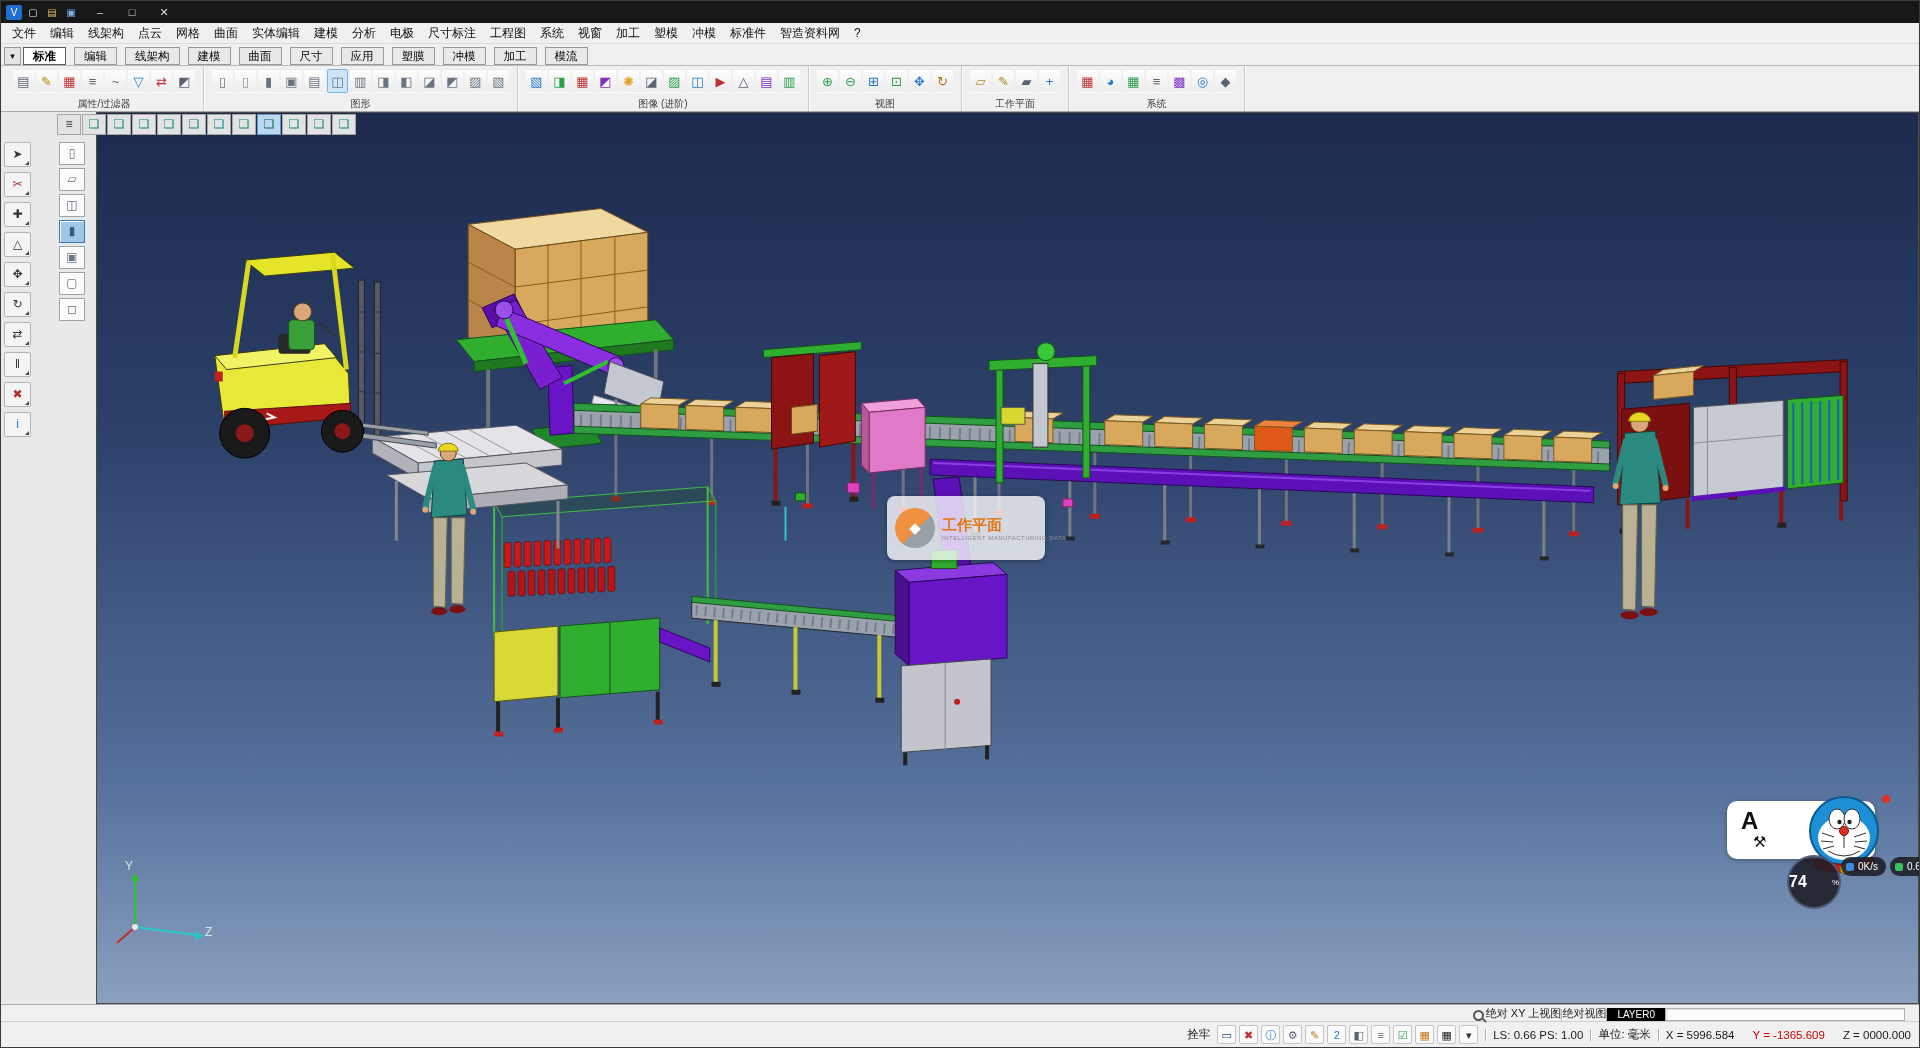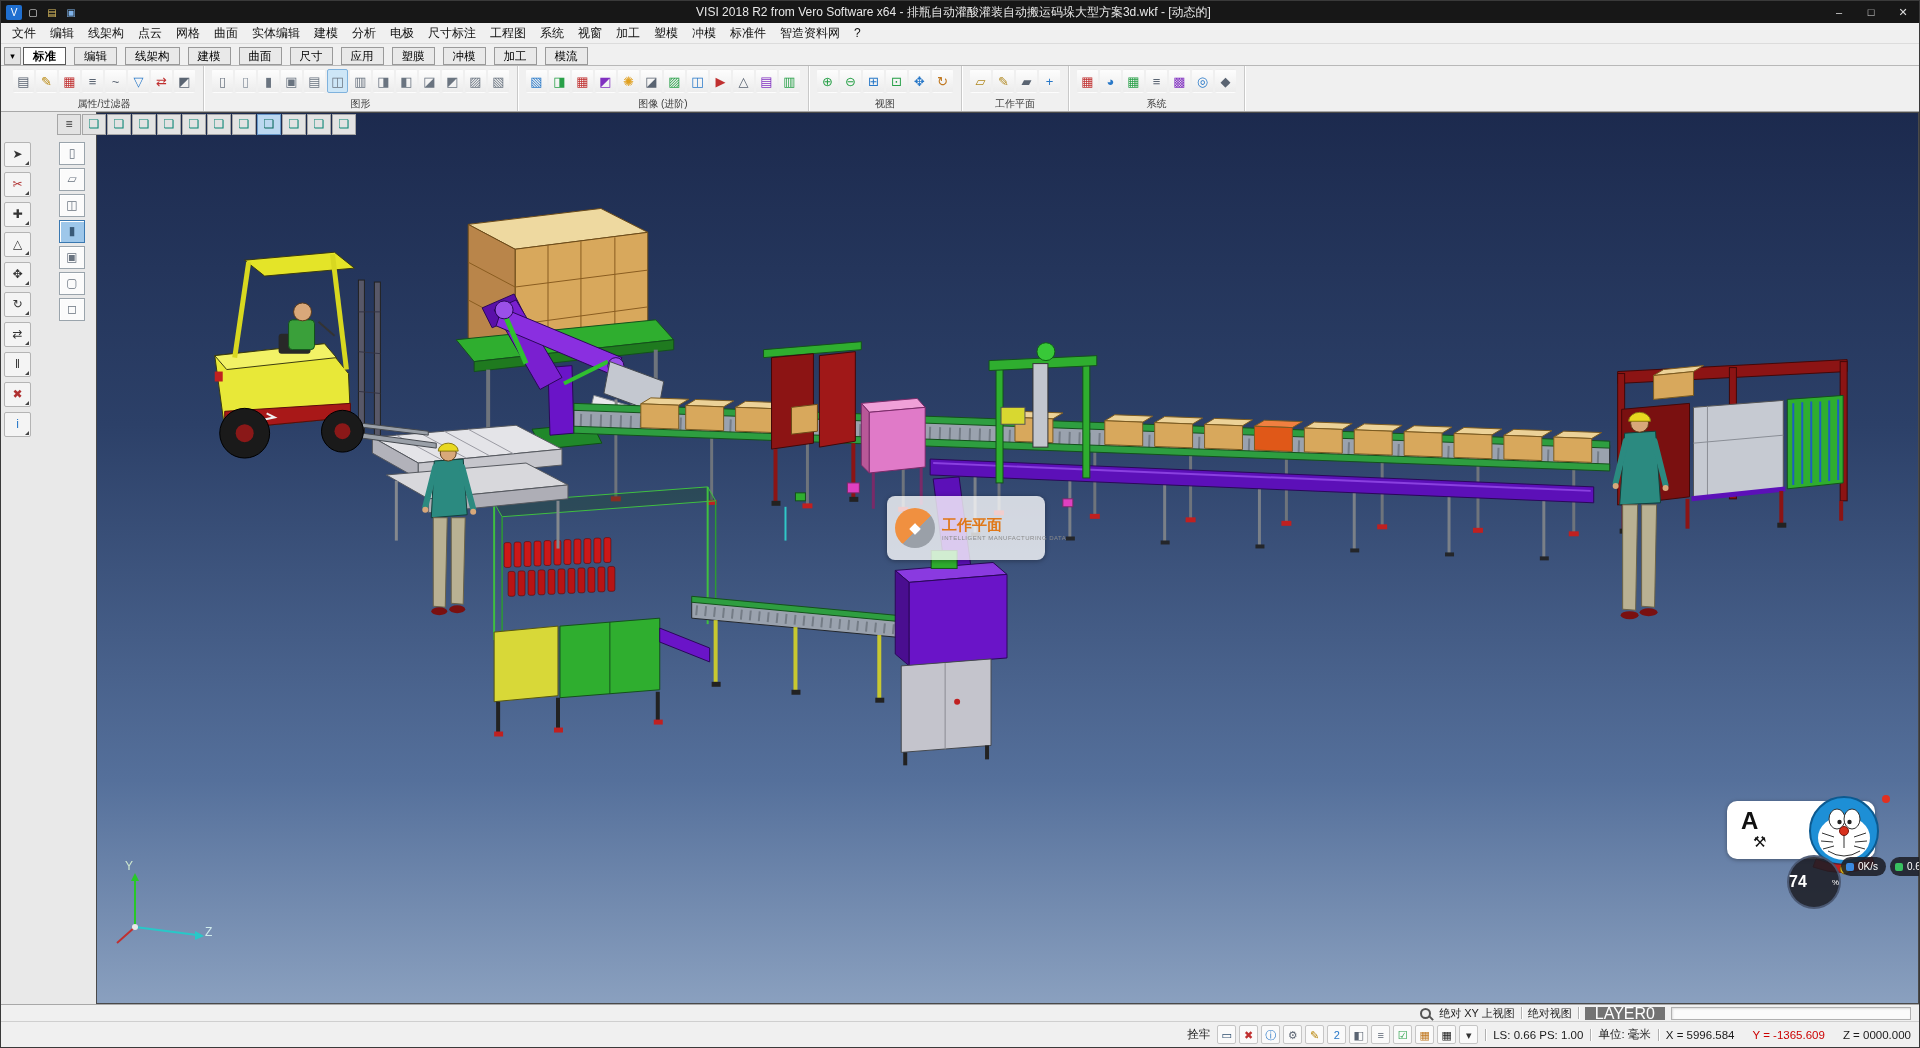--- a/index.html
+++ b/index.html
@@ -59,47 +59,46 @@
 .speed-pills{position:absolute;left:1744px;top:744px;display:flex;flex-direction:row;gap:4px;z-index:5}
 .pill{height:19px;padding:0 8px 0 5px;background:rgba(28,30,38,.88);border-radius:10px;color:#fff;font-size:10px;display:flex;align-items:center;gap:4px;white-space:nowrap}
 .dot{width:8px;height:8px;border-radius:2px;display:inline-block}
 .dot.up{background:#3a8ae0}
 .dot.down{background:#38c060}
 
 .axes{position:absolute;left:8px;top:752px;width:130px;height:95px;z-index:4}
 .ax-y{position:absolute;left:20px;top:-6px;color:#cfe8cf;font-size:12px}
 .ax-z{position:absolute;left:100px;top:60px;color:#d0ecec;font-size:12px}
 
-.status1{flex:0 0 17px;background:#f0f0f0;border-top:1px solid #a8a8a8;display:flex;align-items:center;font-size:11px;color:#222;gap:6px;padding:0 8px}
+.status1{flex:0 0 17px;background:#f0f0f0;border-top:1px solid #a8a8a8;display:flex;align-items:flex-end;font-size:11px;color:#222;gap:0;padding:0 14px}
 .spacer{flex:1}
 .zoomicon{width:11px;height:11px;border:2px solid #555;border-radius:50%;position:relative;margin-right:2px;flex:0 0 11px}
 .zoomicon::after{content:"";position:absolute;width:6px;height:2px;background:#555;transform:rotate(45deg);right:-5px;bottom:-2px}
 .sb-sep{width:1px;height:12px;background:#b0b0b0;box-shadow:1px 0 0 #fff}
-.layer-badge{background:#737373;color:#fff;padding:0 10px;font-size:16px;line-height:13px;height:13px}
+.layer-badge{background:#000000;color:#fff;padding:0 10px;font-size:10px;line-height:13px;height:13px}
 .sb-box{width:240px;height:13px;background:#fbfbfb;border:1px solid #b0b0b0;box-shadow:inset 1px 1px 2px rgba(0,0,0,.12)}
 .status2{flex:0 0 26px;background:#f0f0f0;border-top:1px solid #cfcfcf;display:flex;align-items:center;font-size:11.5px;color:#1a1a1a;gap:7px;padding:0 8px}
 .sb-icons{display:flex;gap:3px}
 .sb-icon{width:19px;height:19px;border:1px solid #c6c6c6;background:#fafafa;text-align:center;line-height:18px;font-size:11px;border-radius:2px}
 .coords{display:flex;gap:18px}
 .coord-y{color:#cc0000}
 </style>
 </head>
 <body>
 
 <div class="app">
 
   <div class="titlebar">
     <div class="qa-icons">
 
     <span class="qa-icon" style="color: rgb(255, 255, 255); background: rgb(31, 111, 208);">V</span>
         <span class="qa-icon" style="color: rgb(232, 232, 232);">▢</span>
         <span class="qa-icon" style="color: rgb(224, 192, 96);">▤</span>
         <span class="qa-icon" style="color: rgb(127, 178, 232);">▣</span>
       </div>
-    <div class="title-text">VISI 2018 R2 from Vero Software x64 - 排瓶自动灌酸灌装自动搬运码垛大型方案3d.wkf - [动态的]</div>
     <div class="win-controls">
 
     <span class="win-btn">–</span>
         <span class="win-btn">□</span>
         <span class="win-btn">✕</span>
       </div>
   </div>
 
   <div class="menubar">
 

